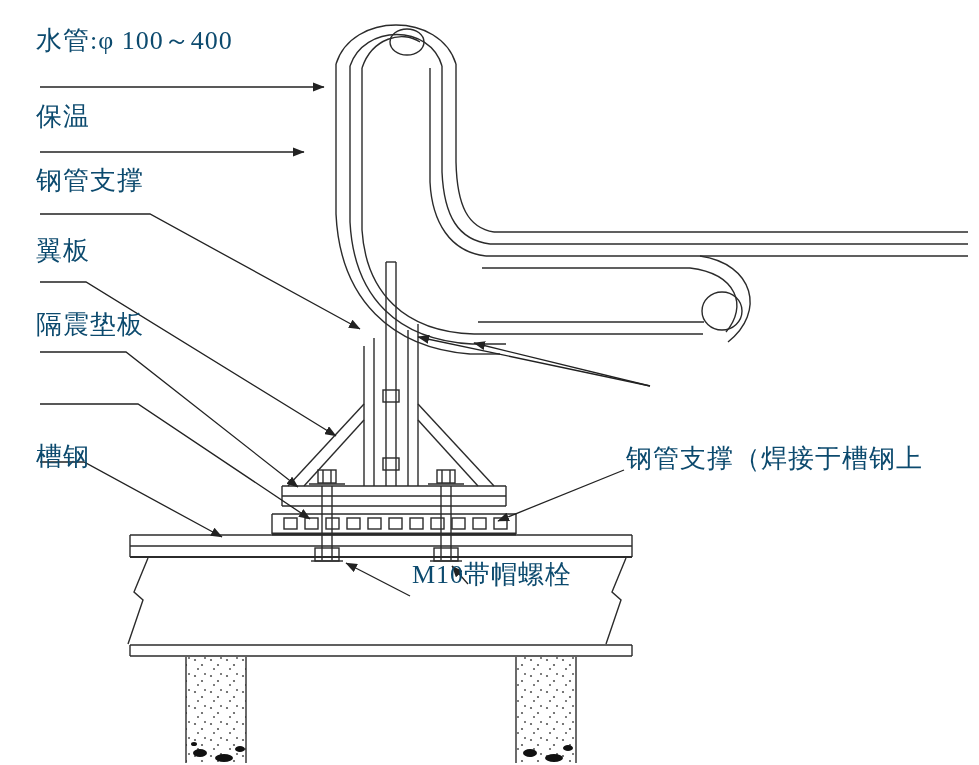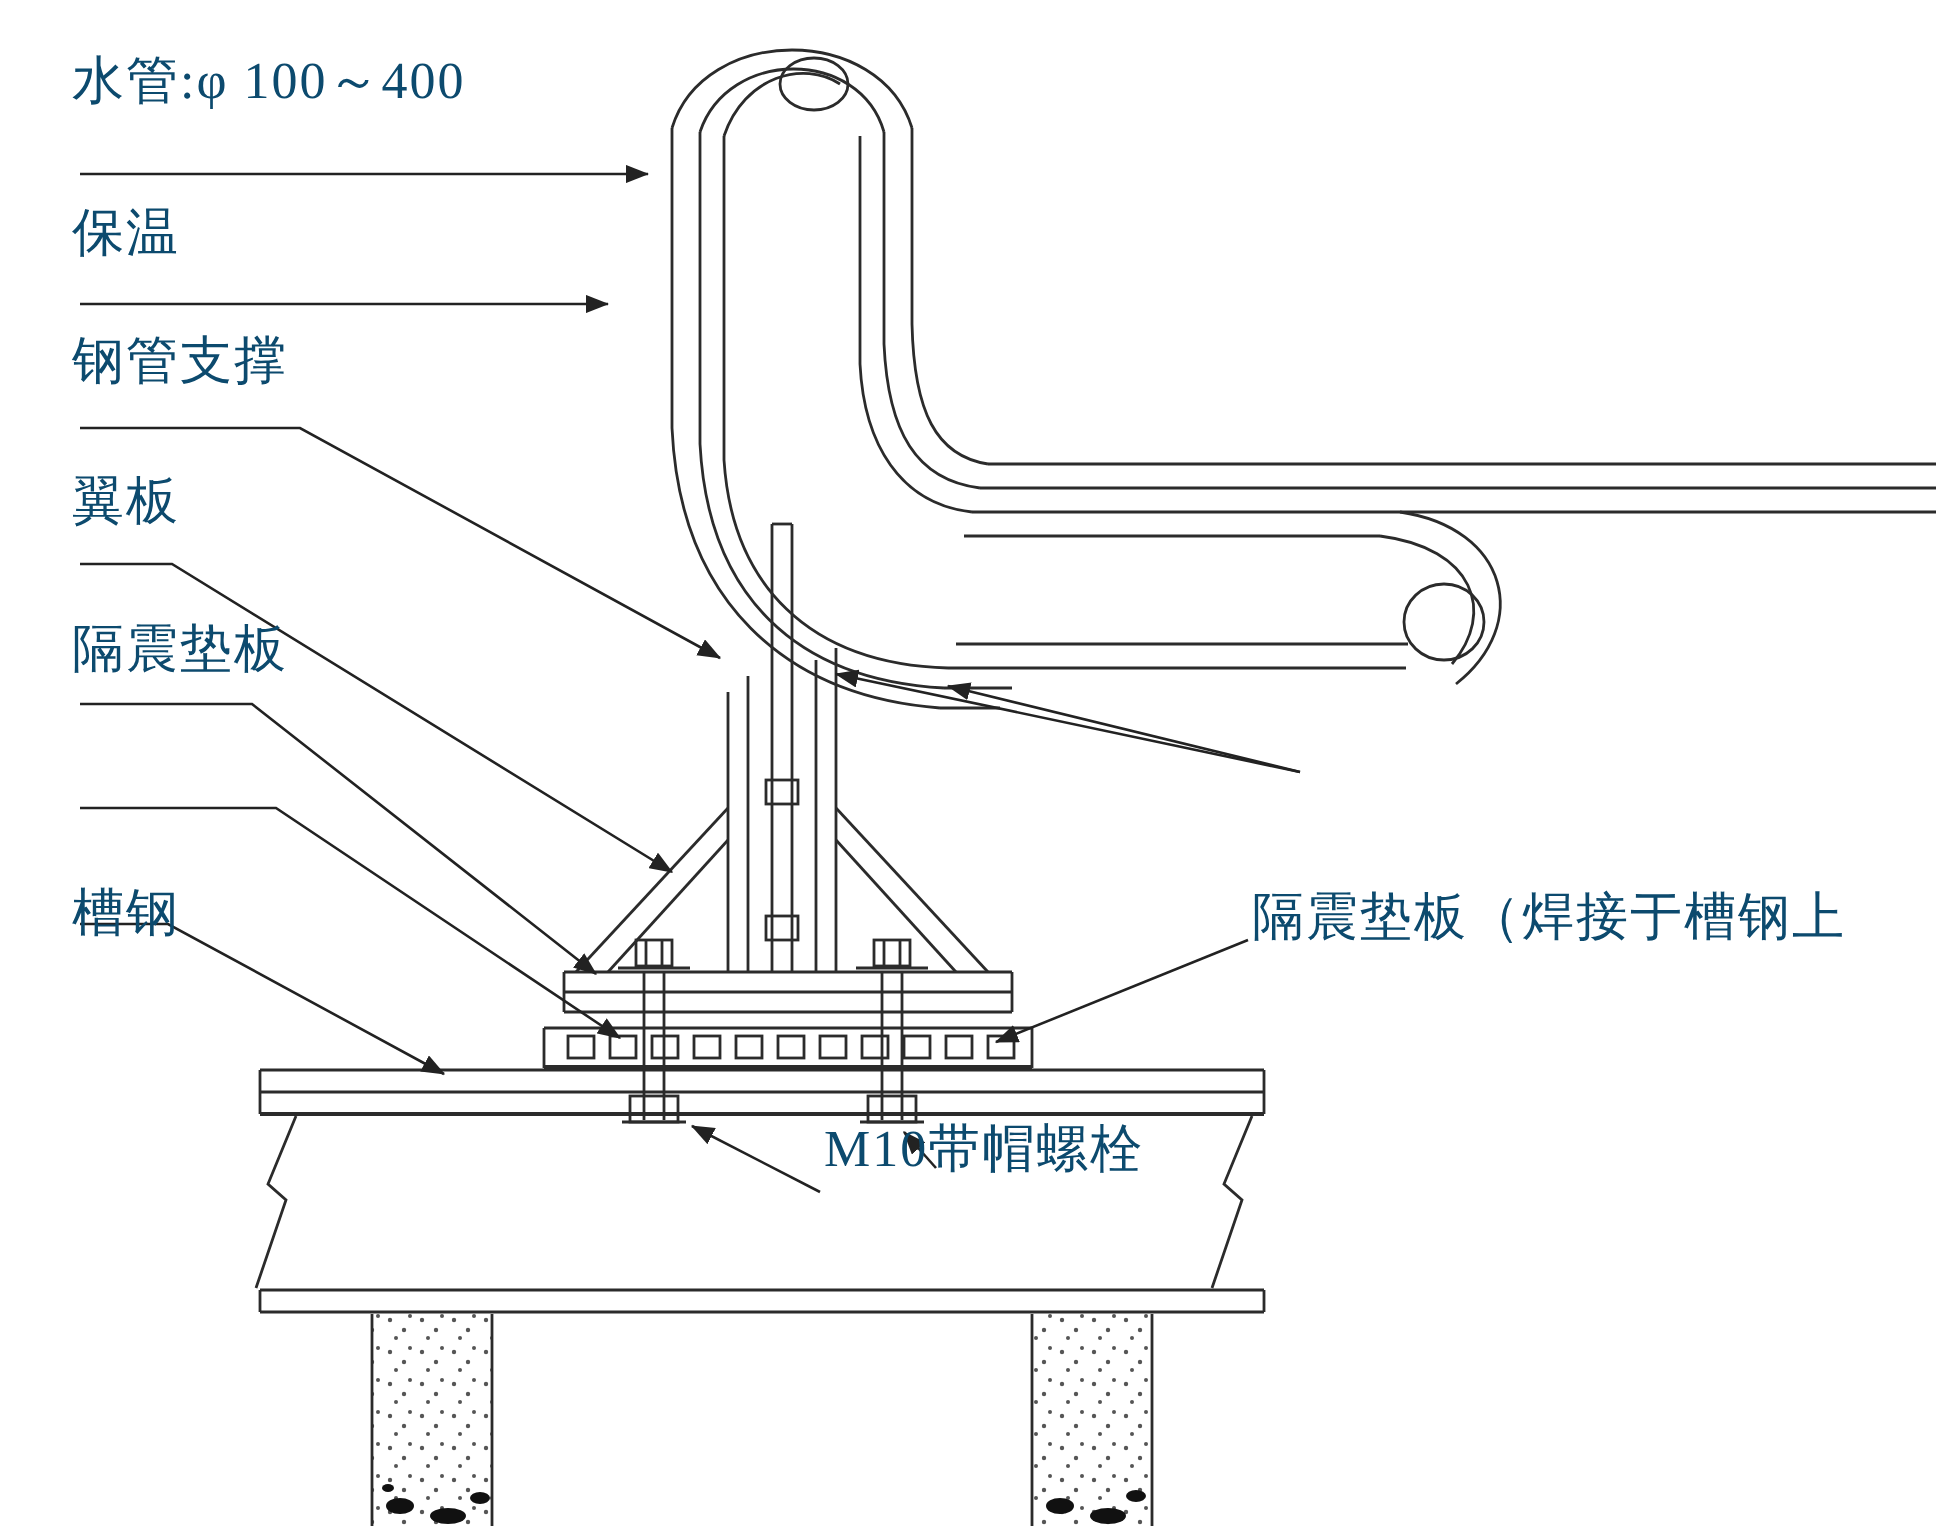--- a/index.html
+++ b/index.html
@@ -193,16 +193,16 @@
       <path d="M468,584 L452,566" marker-end="url(#arr)"></path>
     </g>
   </svg>
 
   <div class="lbl" style="left:36px;top:26px">水管:φ 100～400</div>
   <div class="lbl" style="left:36px;top:102px">保温</div>
   <div class="lbl" style="left:36px;top:166px">钢管支撑</div>
   <div class="lbl" style="left:36px;top:236px">翼板</div>
   <div class="lbl" style="left:36px;top:310px">隔震垫板</div>
   <div class="lbl" style="left:36px;top:442px">槽钢</div>
-  <div class="lbl" style="left:626px;top:444px">隔震垫板（焊接于槽钢上</div>
+  <div class="lbl" style="left:626px;top:444px">钢管支撑（焊接于槽钢上</div>
   <div class="lbl" style="left:412px;top:560px">M10带帽螺栓</div>
 
 </div>
 
 </body></html>

